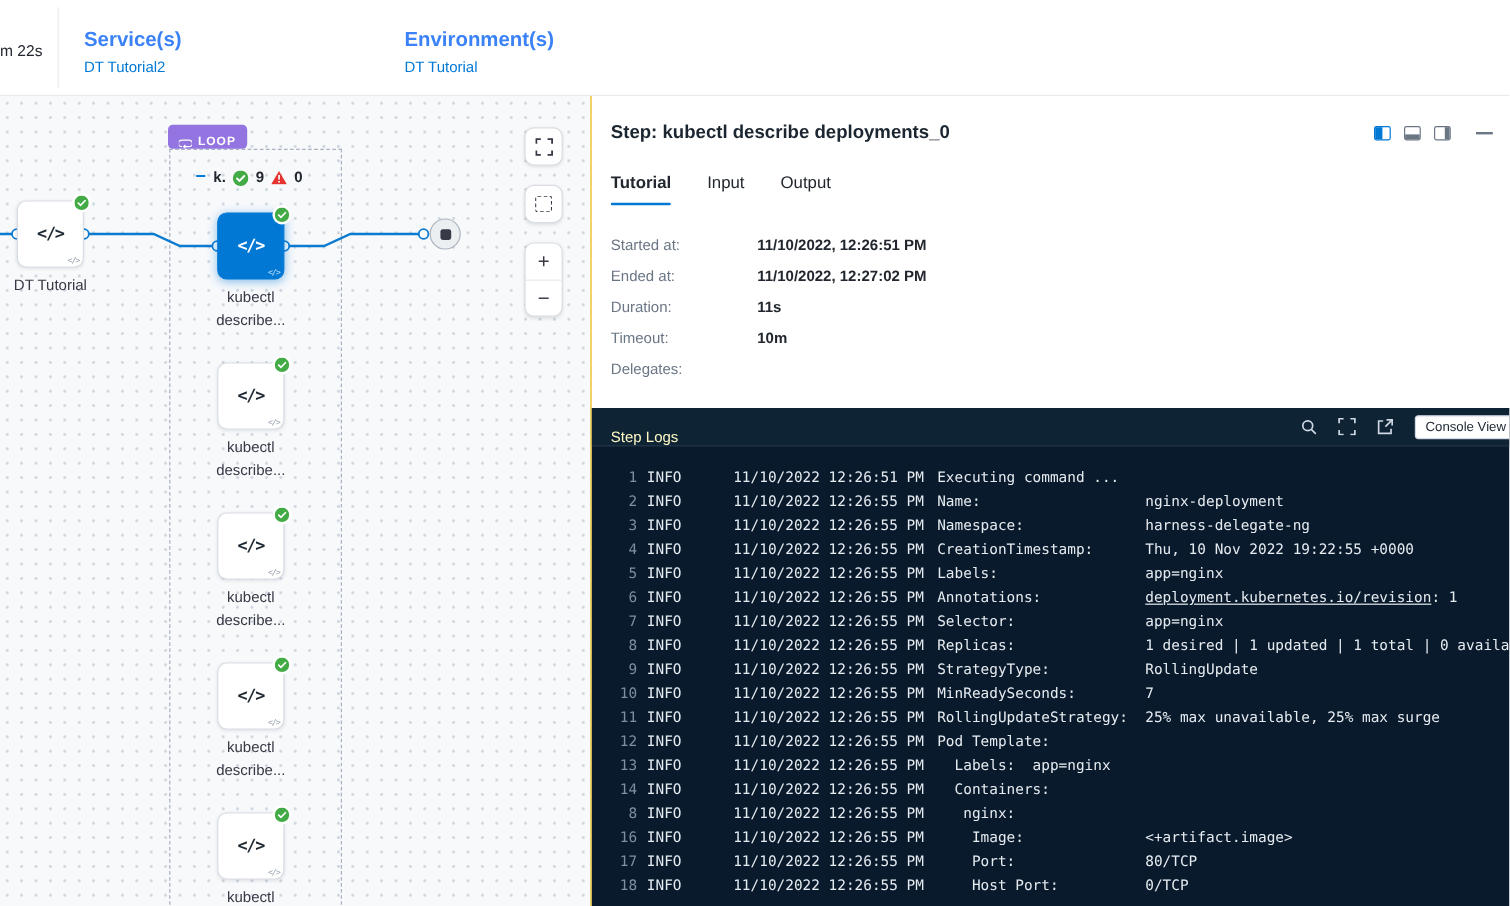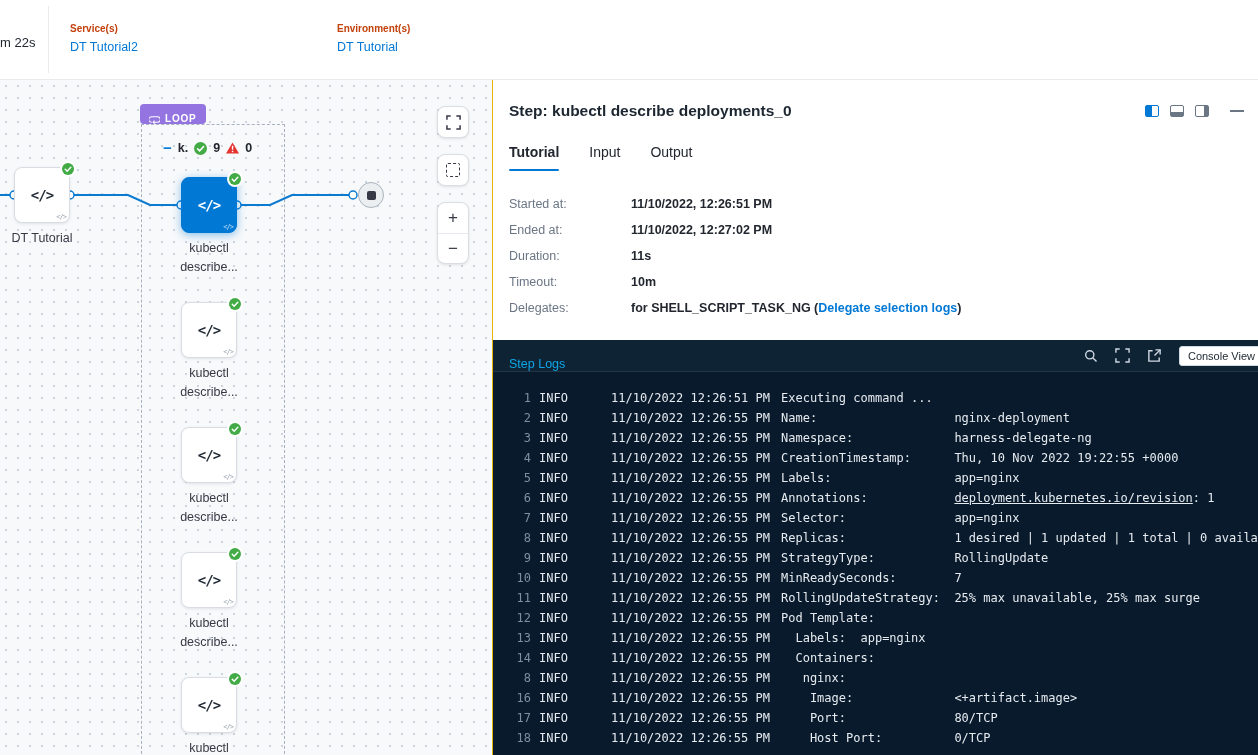--- a/index.html
+++ b/index.html
@@ -5,21 +5,21 @@
   * { margin:0; padding:0; box-sizing:border-box; }
   html,body { width:1258px; height:755px; overflow:hidden; background:#fff;
               font-family:"Liberation Sans", sans-serif; color:#22272f; }
 
   
   .topbar { position:relative; height:80px; background:#fff; border-bottom:1px solid #e8eaed; }
   .elapsed { position:absolute; left:0; top:35px; font-size:13px; color:#22272f; white-space:nowrap; }
   .topbar-divider { position:absolute; left:48px; top:6px; bottom:6px; width:1px; background:#e8eaed; }
   .meta-block { position:absolute; top:23px; }
   .meta-block.svc { left:70px; } .meta-block.env { left:337px; }
-  .meta-label { font-size:10px; font-weight:700; color:#c2410c; margin-bottom:6px; }
+  .meta-label { font-size:17px; font-weight:700; color:#3b82f6; margin-bottom:6px; }
   .meta-value { font-size:12.5px; color:#0278d5; cursor:pointer; }
 
   
   .main { display:flex; height:675px; }
 
   
   .canvas { position:relative; width:492px; height:675px; overflow:hidden;
             background:#f7f9fb;
             background-image:radial-gradient(#ccd4dd 1px, transparent 1.3px);
             background-size:12px 12px; }
@@ -98,21 +98,21 @@
   .details { padding:26px 16px 0 16px; }
   .field-row { display:flex; margin-bottom:12px; font-size:12.5px; line-height:14px; }
   .f-label { width:122px; flex:none; color:#6b7685; }
   .f-value { color:#22272f; font-weight:700; white-space:nowrap; }
   .f-value .link { color:#0278d5; cursor:pointer; }
 
   
   .logs { position:absolute; left:0; right:0; bottom:0; height:415px; background:#091a2c; overflow:hidden; }
   .logs-header { height:32px; background:#0e2334; border-bottom:1px solid rgba(255,255,255,.09);
                  display:flex; align-items:center; padding:0 0 0 16px; position:relative; }
-  .logs-title { font-size:12.5px; color:#0ea5e9;margin-top:16px; }
+  .logs-title { font-size:12.5px; color:#fef9c3;margin-top:16px; }
   .logs-actions { margin-left:auto; display:flex; align-items:center; gap:17px; padding-right:8px; }
   .logs-actions svg { display:block; cursor:pointer; }
   .console-view-btn { background:#fff; color:#1c2630; font-size:11px; padding:3px 8px;
                       border-radius:3px; white-space:nowrap; cursor:pointer; margin-right:-14px;
                       border:1px solid #cfd8e3; }
   .logs-body { padding-top:16px; font-family:"DejaVu Sans Mono", monospace; font-size:12px;
                line-height:20px; }
   .log-line { display:flex; white-space:pre; }
   .ll-num { flex:none; width:22px; margin-left:16px; text-align:right; color:#7d8fa3; }
   .ll-level { flex:none; width:72px; margin-left:8px; color:#e6ebf0; }
@@ -331,21 +331,20 @@
         <div class="field-row">
     <div class="f-label">Duration:</div>
     <div class="f-value">11s</div>
   </div>
         <div class="field-row">
     <div class="f-label">Timeout:</div>
     <div class="f-value">10m</div>
   </div>
         <div class="field-row">
     <div class="f-label">Delegates:</div>
-    <div class="f-value">for SHELL_SCRIPT_TASK_NG (<span class="link">Delegate selection logs</span>)</div>
   </div>
       </div>
 
     <div class="logs">
       <div class="logs-header">
         <span class="logs-title">Step Logs</span>
         <span class="logs-actions">
           <svg width="14" height="14" viewBox="0 0 15 15" fill="none" stroke="#cfd8e3" stroke-width="1.5">
             <circle cx="6.2" cy="6.2" r="4.4"></circle>
               <path d="M9.6 9.6 L13.4 13.4"></path>

